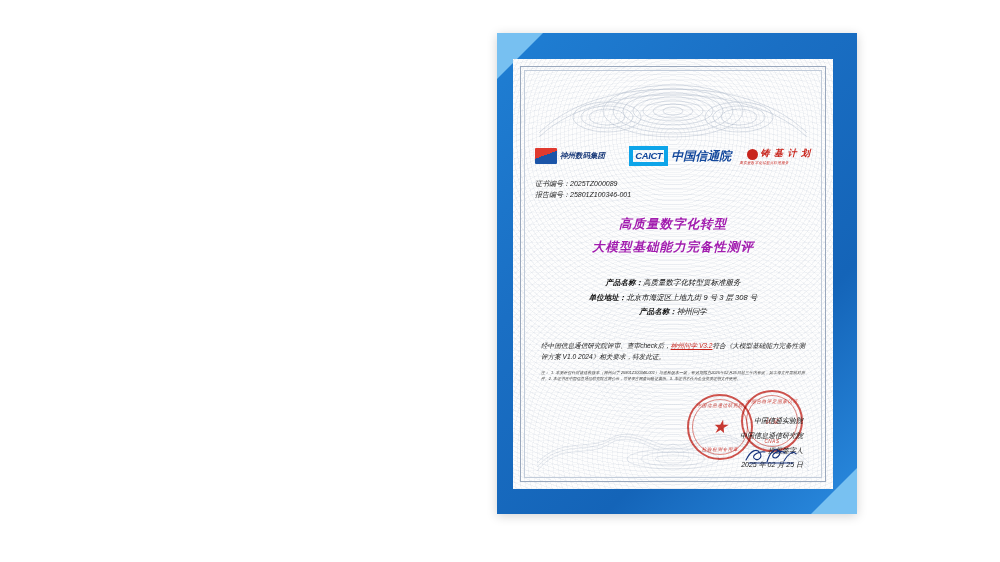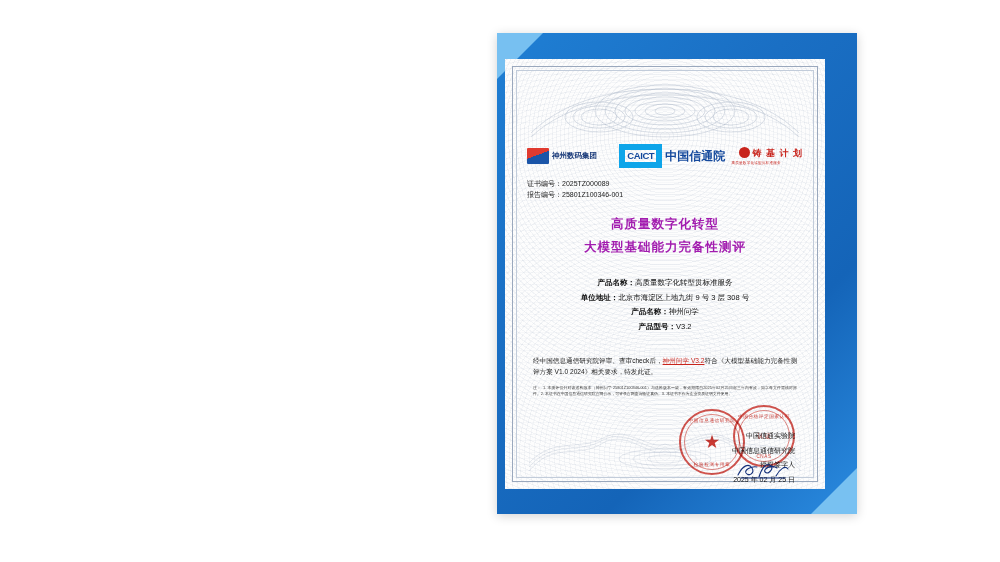--- a/index.html
+++ b/index.html
@@ -46,26 +46,27 @@
     right: 0; bottom: 0;
     width: 0; height: 0;
     border-right: 46px solid #7cc4f2;
     border-top: 46px solid transparent;
     opacity: 0.95;
   }
 
   
   #certificate-paper {
     position: absolute;
-    left: 8px;
+    left: 16px;
     top: 26px;
     width: 320px;
     height: 430px;
     background: #fdfdfd;
     overflow: hidden;
+    font-style: italic;
   }
 
   
   #guilloche {
     position: absolute;
     inset: 0;
     background:
       repeating-radial-gradient(circle at 50% 18%, rgba(120,140,170,0.085) 0 1px, transparent 1px 4px),
       repeating-radial-gradient(circle at 50% 92%, rgba(120,140,170,0.07) 0 1px, transparent 1px 5px),
       repeating-linear-gradient(0deg, rgba(130,150,175,0.05) 0 1px, transparent 1px 6px);
@@ -145,39 +146,39 @@
   #logo-caict {
     display: flex;
     align-items: center;
     gap: 3px;
   }
   #logo-caict .caict-mark {
     font-size: 9.5px;
     font-weight: bold;
     color: #13489c;
     letter-spacing: -0.4px;
-    border: 6px solid #0ea5e9;
+    border: 4px solid #0ea5e9;
     padding: 0 2px;
     line-height: 12px;
   }
   #logo-caict .caict-word {
     font-size: 12px;
     color: #13489c;
     font-weight: bold;
     white-space: nowrap;
   }
 
   #logo-zhuji {
     display: flex;
     flex-direction: column;
     align-items: flex-start;
   }
   #logo-zhuji .zj-top {
     display: flex;
-    align-items: flex-start;
+    align-items: flex-end;
     gap: 2px;
     margin-left: 8px;
   }
   #logo-zhuji .zj-dot {
     width: 11px; height: 11px;
     border-radius: 50%;
     background: #c8241c;
     flex: 0 0 auto;
   }
   #logo-zhuji .zj-title {
@@ -430,23 +431,20 @@
         <div id="fields-block">
           <div class="field-line">
             <span class="field-label">产品名称：</span><span>高质量数字化转型贯标准服务</span>
           </div>
           <div class="field-line">
             <span class="field-label">单位地址：</span><span>北京市海淀区上地九街 9 号 3 层 308 号</span>
           </div>
           <div class="field-line">
             <span class="field-label">产品名称：</span><span>神州问学</span>
           </div>
-          <div class="field-line">
-            <span class="field-label">产品型号：</span><span>V3.2</span>
-          </div>
         </div>
 
         <div id="statement">
           <span>经中国信息通信研究院评审、查审check后，</span><span class="lnk">神州问学 V3.2</span><span>符合《大模型基础能力完备性测评方案 V1.0 2024》相关要求，特发此证。</span>
         </div>
 
         <div id="footnote">
           <span class="fn-index">注：</span><span>1. 本测评仅针对该送检版本（神州问学 25801Z100346-001）与送检版本一致，有效期限自2025年02月25日起三年内有效，如字母文件需核对原件。2. 本证书在中国信息通信研究院官网公示，可登录官网查询验证真伪。3. 本证书不作为企业资质证明文件使用。</span>
         </div>
 

